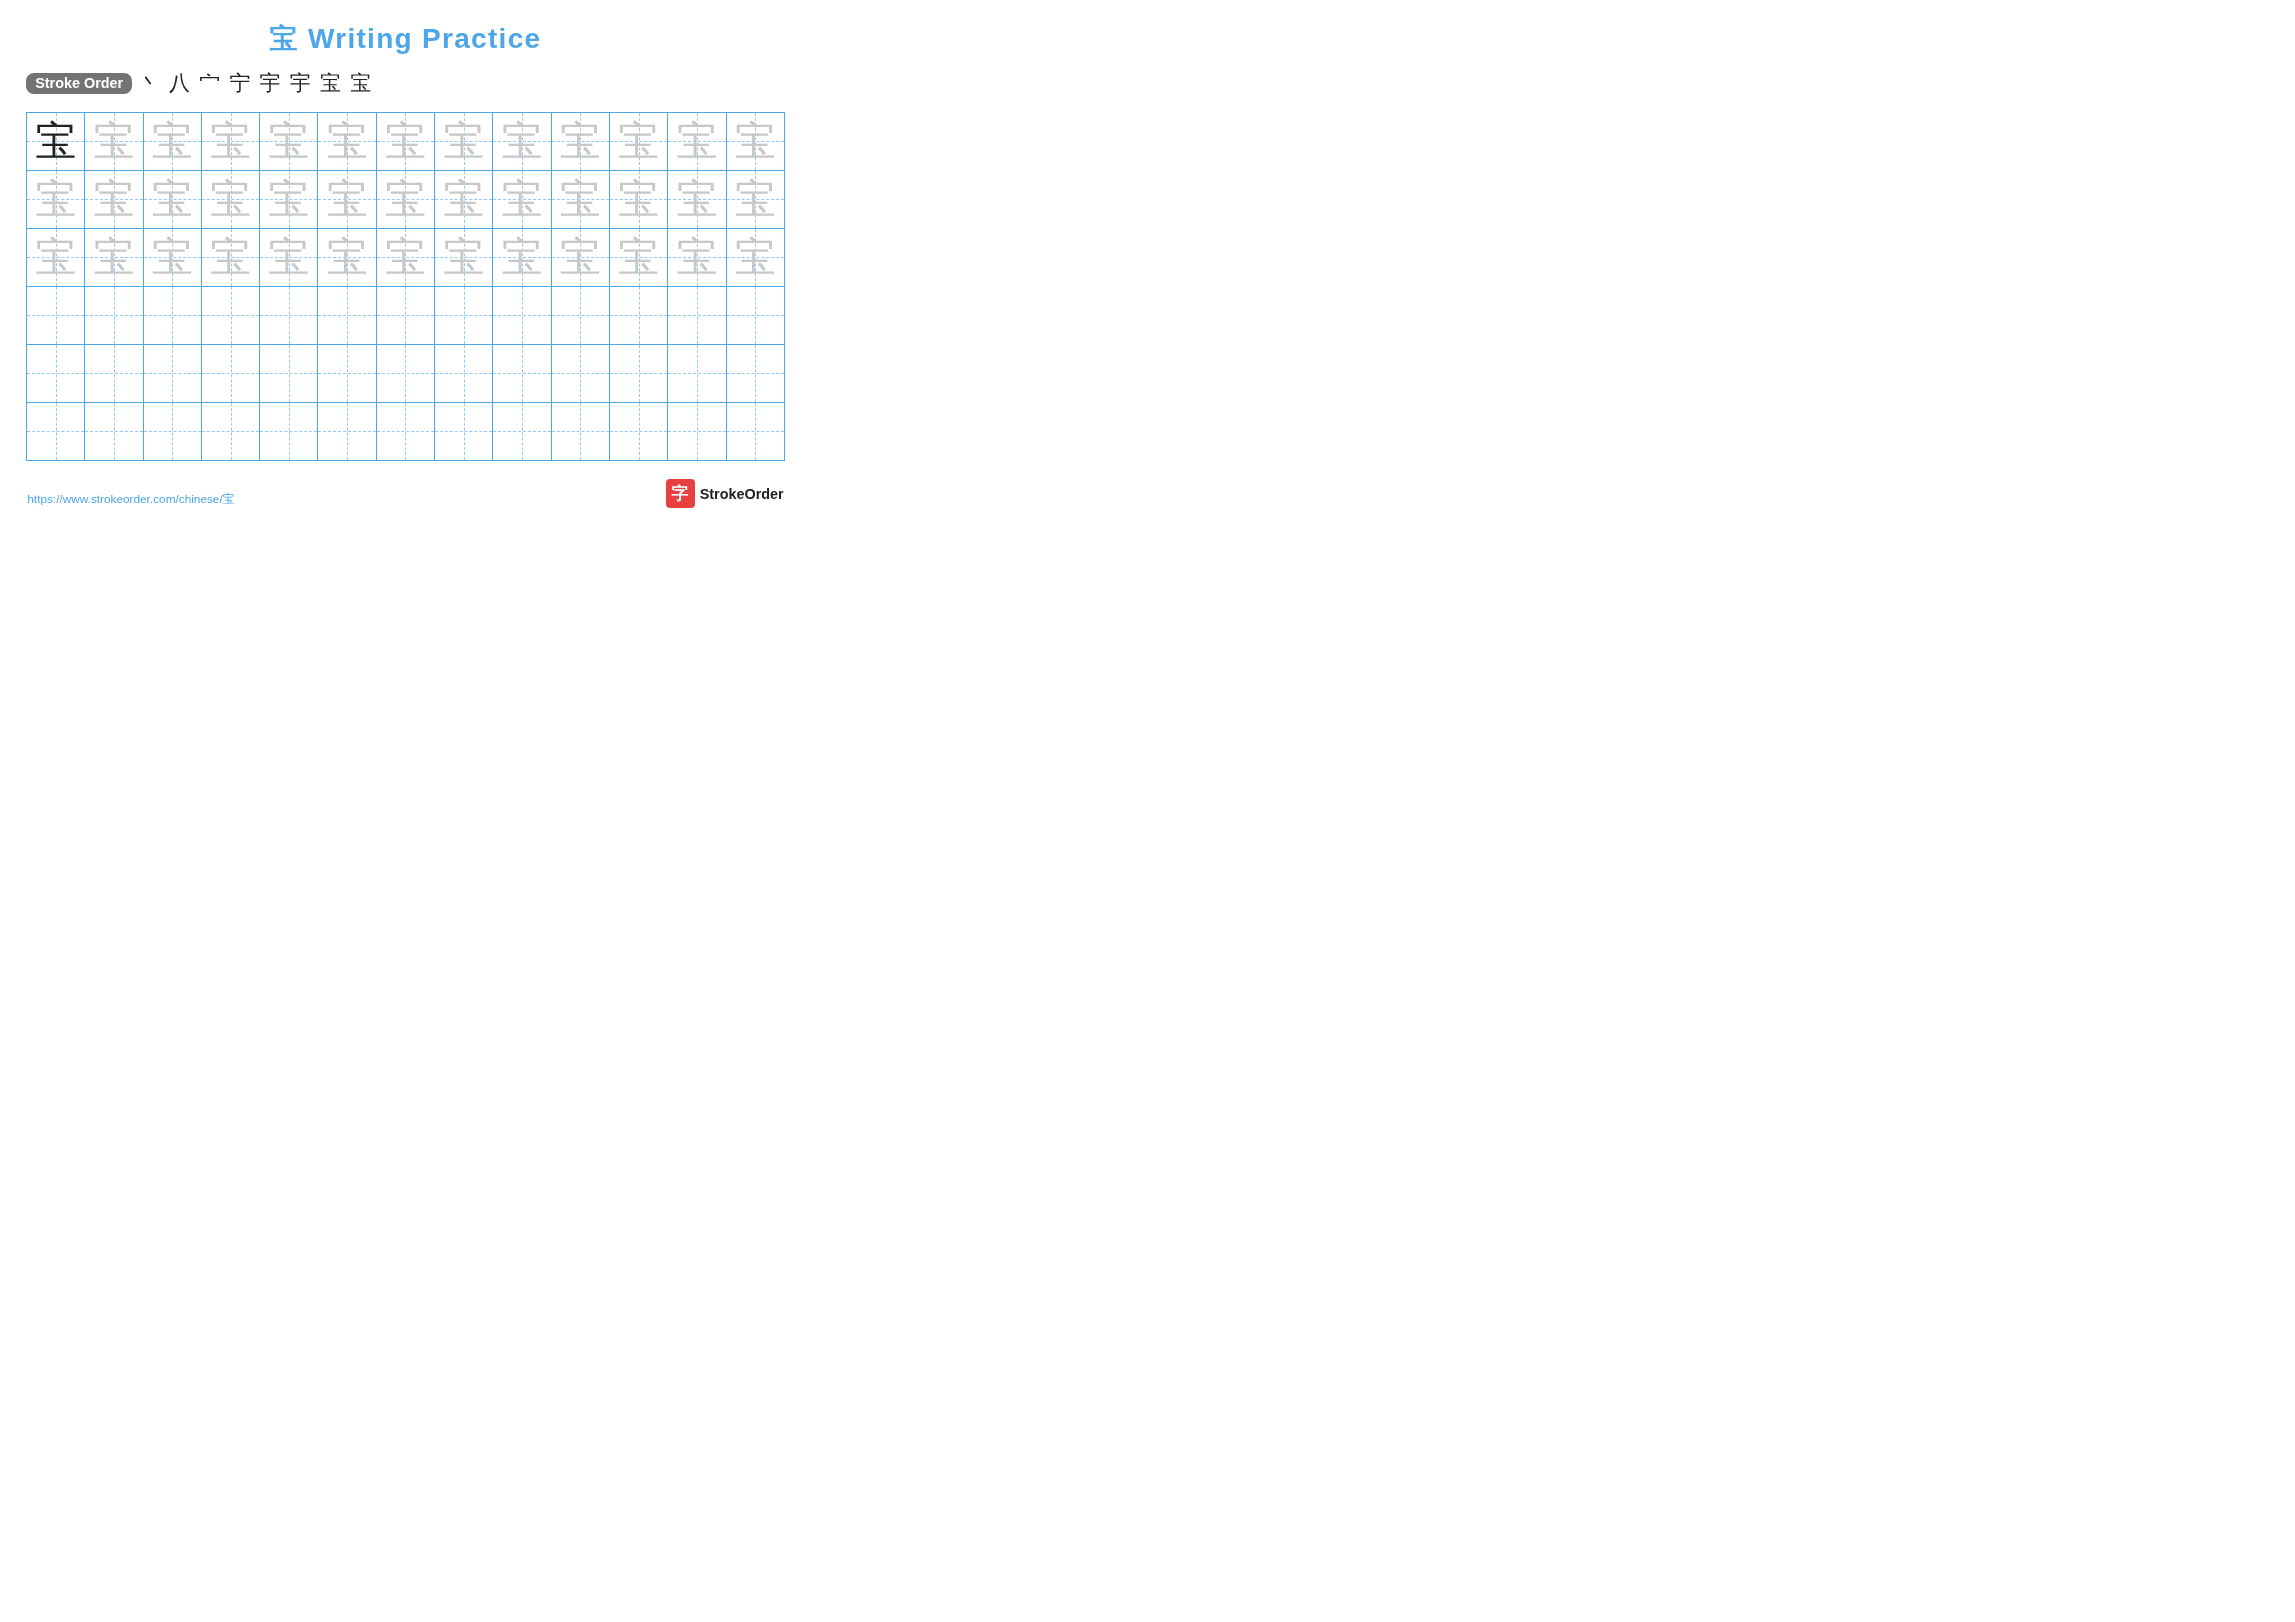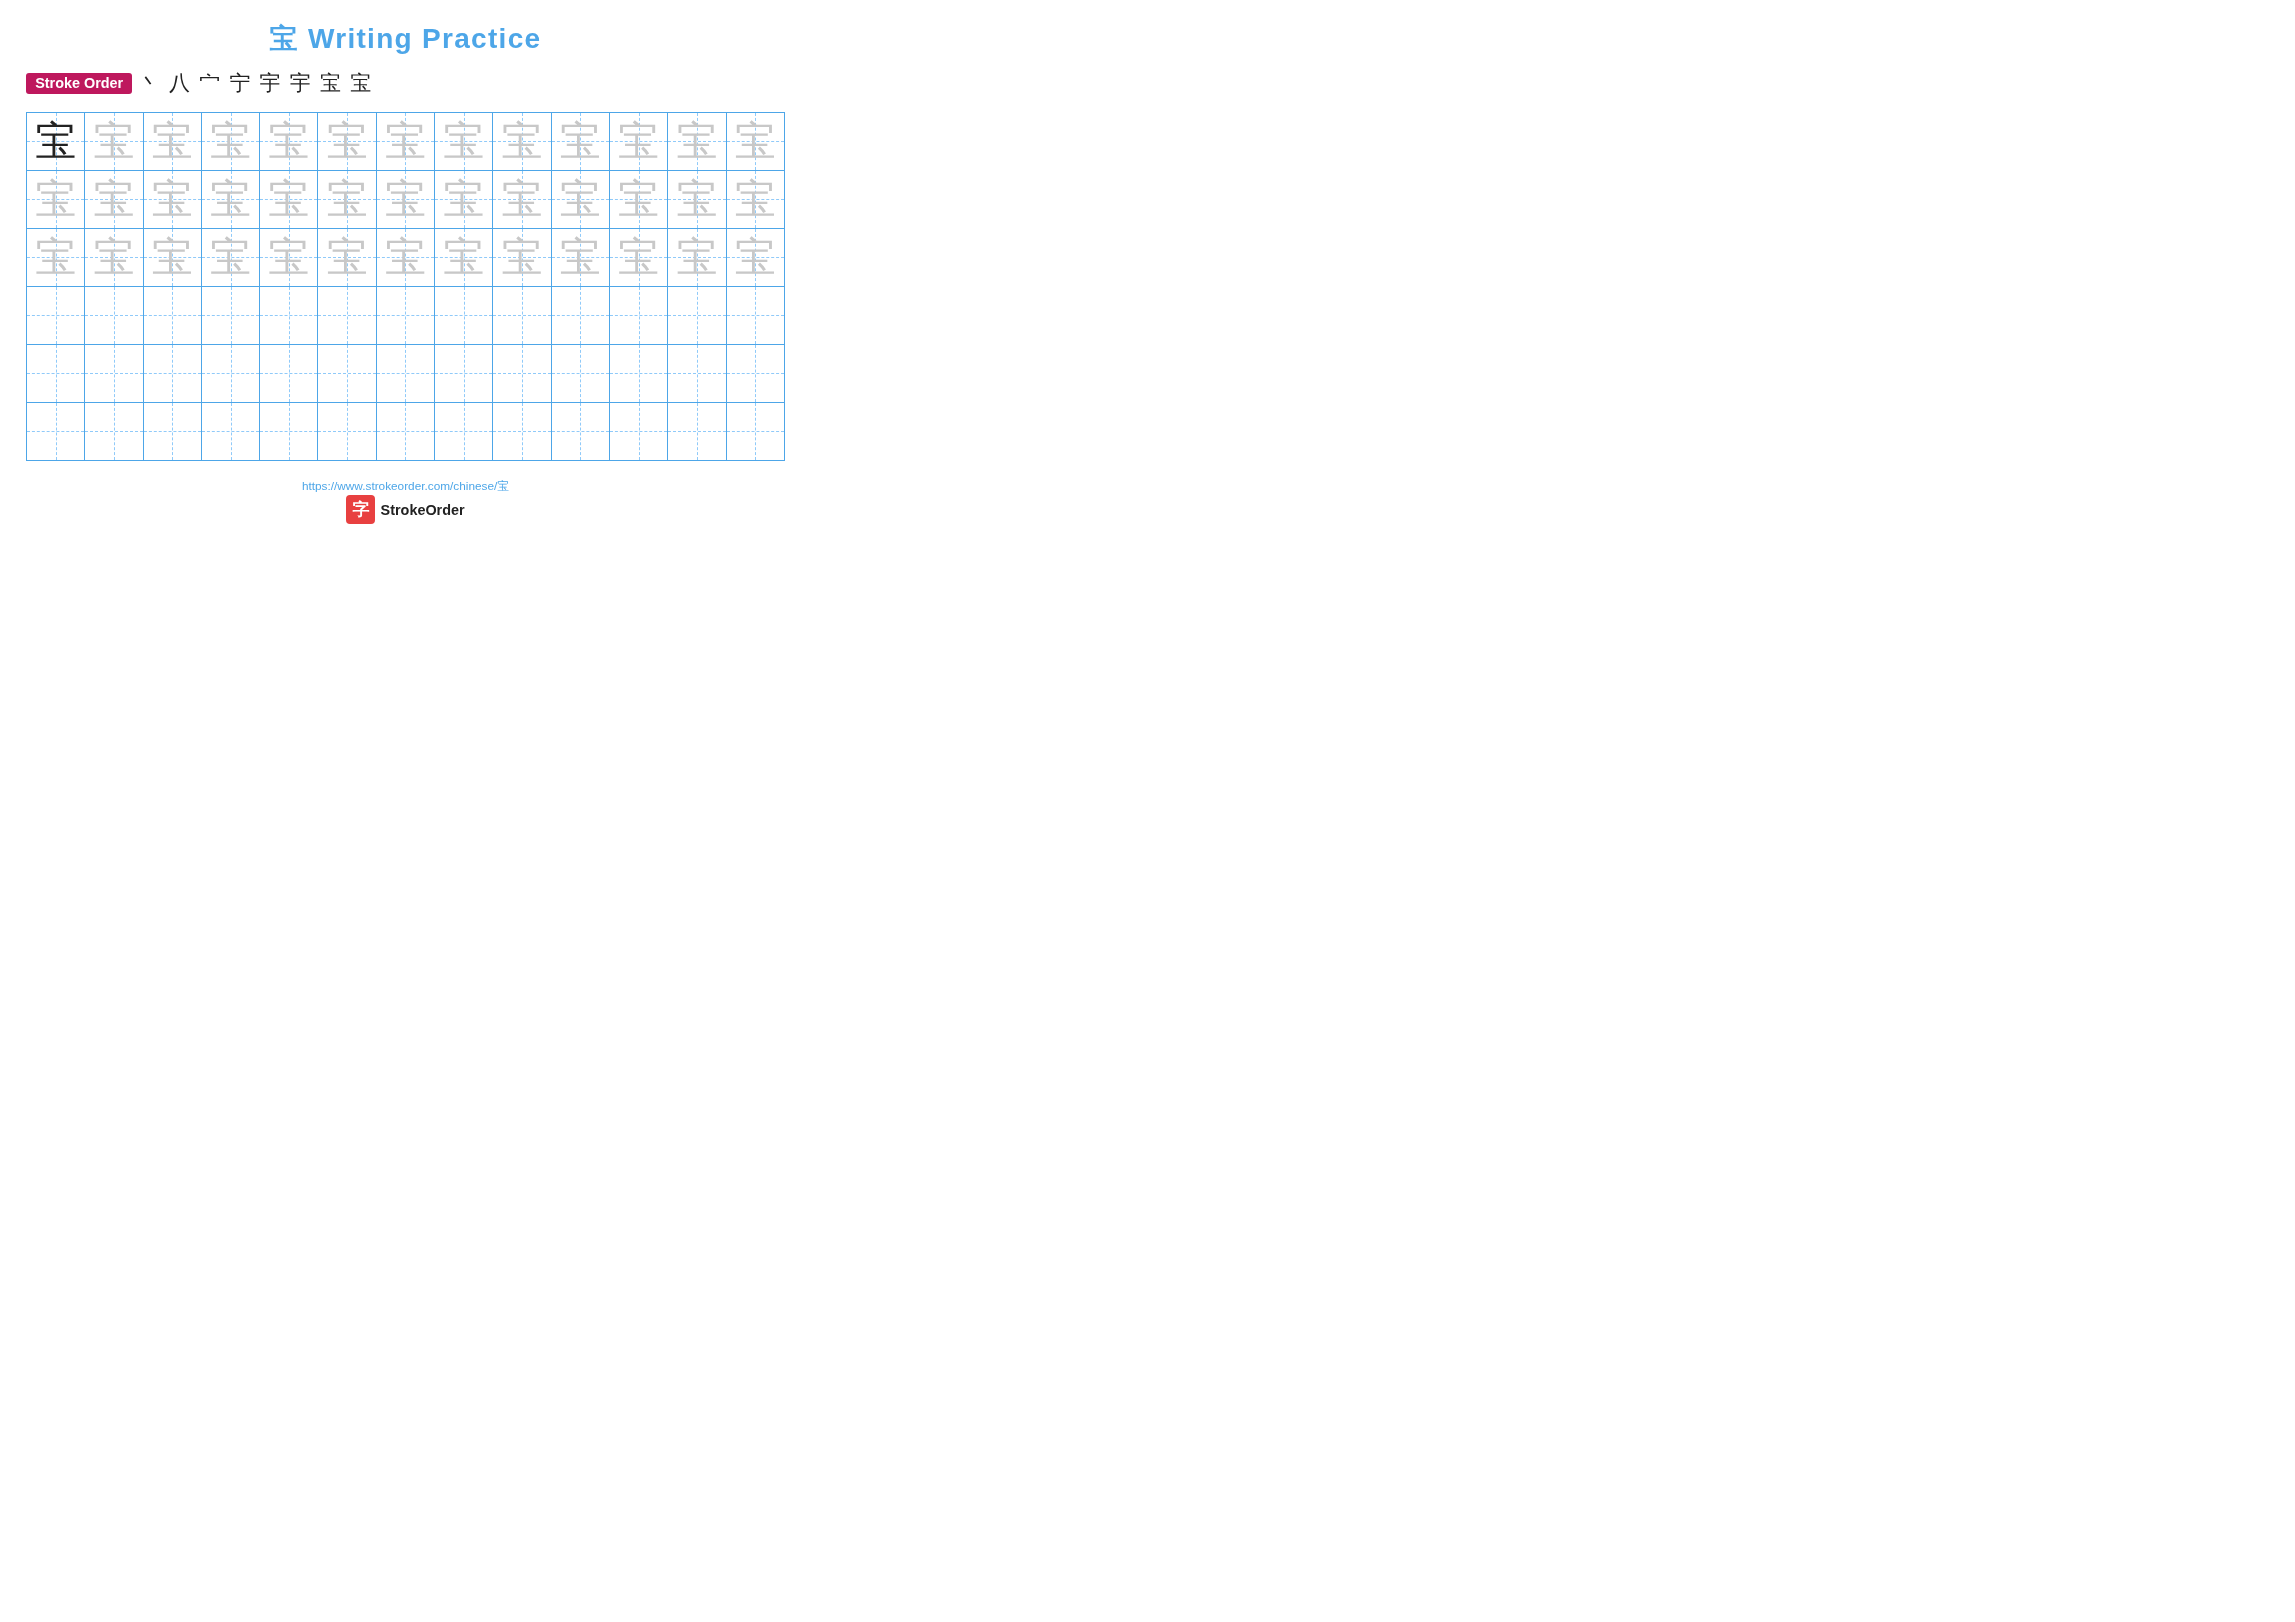--- a/index.html
+++ b/index.html
@@ -23,26 +23,26 @@
 
     .stroke-order-row {
       display: flex;
       align-items: center;
       gap: 6.5px;
       margin-bottom: 14.4px;
       flex-wrap: wrap;
     }
 
     .stroke-order-badge {
-      background: #be185d;
+      background: #737373;
       color: #fff;
       font-size: 14.4px;
       font-weight: bold;
       padding: 2.6px 9.2px;
-      border-radius: 3px;
+      border-radius: 8px;
       white-space: nowrap;
     }
 
     .stroke-sequence {
       display: flex;
       gap: 9.2px;
       align-items: center;
       font-size: 21px;
     }
 
@@ -106,24 +106,23 @@
       font-family: 'SimSun', 'STSong', serif;
       line-height: 1;
       position: relative;
       z-index: 2;
     }
 
     
     .footer {
       display: flex;
       justify-content: space-between;
-      align-items: center;
+      align-items: flex-end;
       margin-top: 18.3px;
       padding: 0 1.3px;
-      flex-direction: column;
     }
 
     .footer-url {
       color: #4da6e8;
       font-size: 11.8px;
       text-decoration: none;
     }
 
     .footer-logo {
       display: flex;

